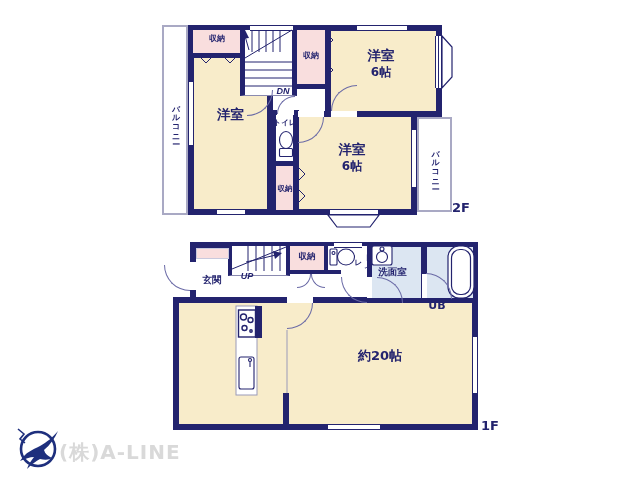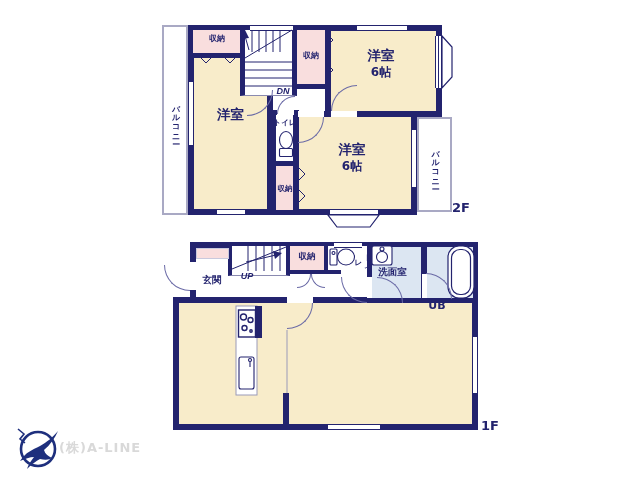--- a/index.html
+++ b/index.html
@@ -201,17 +201,18 @@
   </div>
   <div class="abs lbl z4" style="left:452px;top:200px;width:24px;font-size:13px;text-align:left;">2F</div>
 
   <div class="abs lbl z4" style="left:192px;top:274px;width:40px;font-size:9.5px;">玄関</div>
   <div class="abs lbl ital z4" style="left:234px;top:271px;width:26px;font-size:9px;">UP</div>
   <div class="abs lbl z4" style="left:286px;top:251px;width:42px;font-size:8.5px;">収納</div>
   <div class="abs lbl vtext z4" style="left:353px;top:245px;height:27px;font-size:7.5px;">トイレ</div>
   <div class="abs lbl z4" style="left:374px;top:266px;width:37px;font-size:9.5px;">洗面室</div>
   <div class="abs lbl z4" style="left:417px;top:255px;width:40px;font-size:11px;margin-top:44px;">UB</div>
   <div class="abs lbl z4" style="left:300px;top:348px;width:160px;">
+    <div style="font-size:13px;">約20帖</div>
   </div>
   <div class="abs lbl z4" style="left:481px;top:418px;width:24px;font-size:13px;text-align:left;">1F</div>
 
-  <div class="abs z4" style="left:59px;top:439px;font-size:13px;font-weight:bold;color:#d9d9d9;letter-spacing:1px;">(株)A-LINE</div>
+  <div class="abs z4" style="left:59px;top:439px;font-size:20px;font-weight:bold;color:#d9d9d9;letter-spacing:1px;">(株)A-LINE</div>
 </div>
 
 </body></html>

